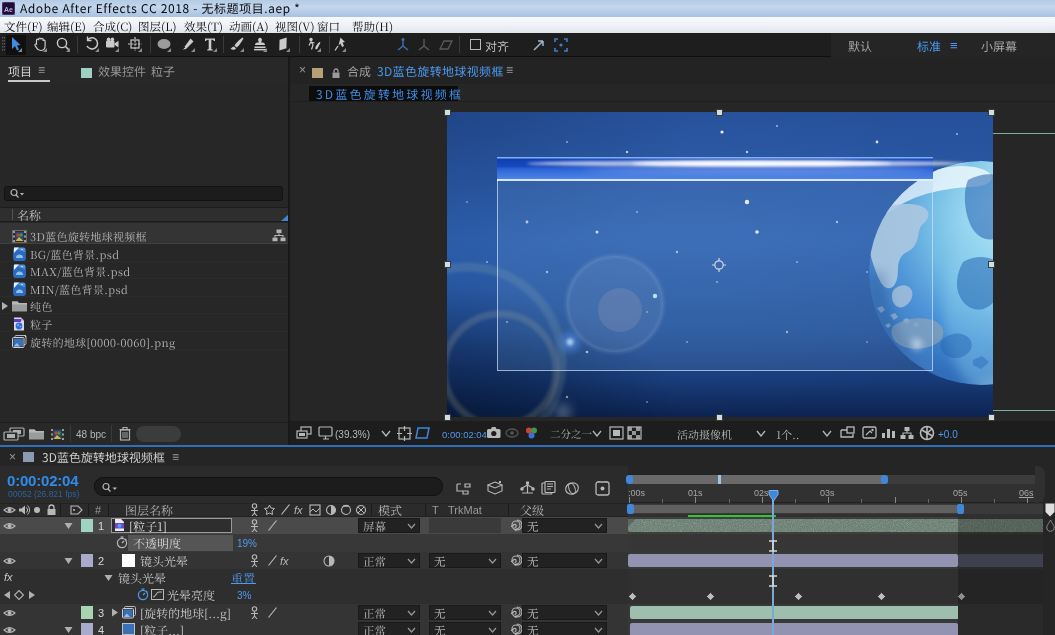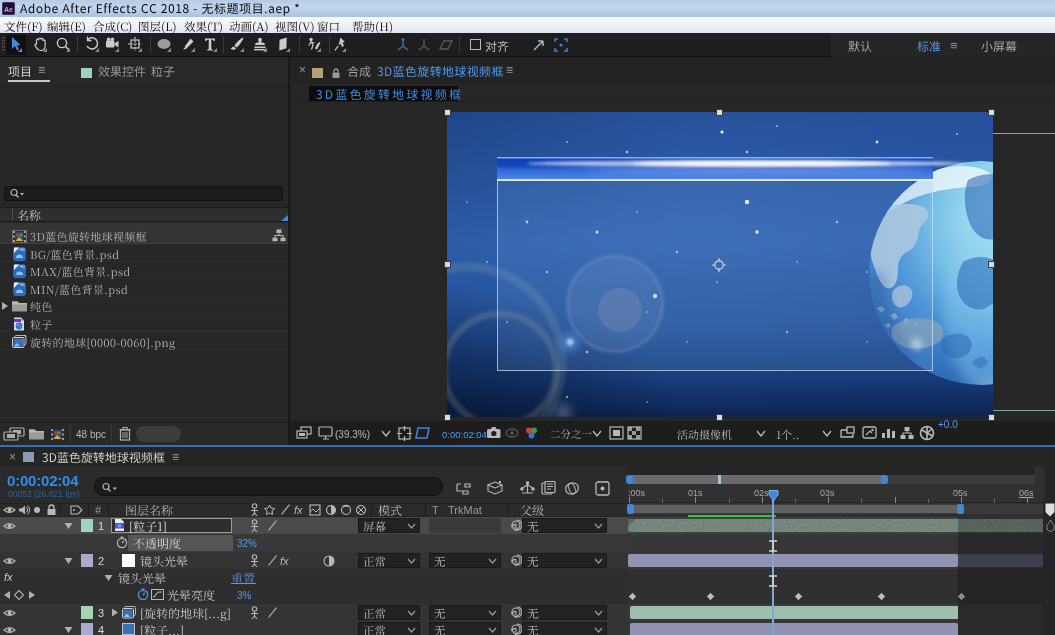--- a/index.html
+++ b/index.html
@@ -803,21 +803,21 @@
       <rect x="0.5" y="9" width="5" height="4"></rect>
       <rect x="8.5" y="9" width="5" height="4"></rect>
     </g>
     <path d="M7 5 V7 M3 9 V7 H11 V9" stroke="#b8b8b8" stroke-width="1.1" fill="none"></path>
   </svg>
 <svg style="position:absolute;left:919px;top:425px;" width="16" height="16" viewBox="0 0 16 16">
     <circle cx="8" cy="8" r="6.5" fill="none" stroke="#b8b8b8" stroke-width="1.6"></circle>
     <path d="M8 1.5 L8 8 L13 4" stroke="#b8b8b8" stroke-width="1.6" fill="none"></path>
     <path d="M8 8 L3 5 M8 8 L8 14.5 M8 8 L13.5 11" stroke="#b8b8b8" stroke-width="1.6"></path>
   </svg>
-<div style="position:absolute;left:938px;top:419px;font:400 10px Liberation Sans,sans-serif;color:#4e9af2;white-space:pre;">+0.0</div>
+<div style="position:absolute;left:938px;top:429px;font:400 10px Liberation Sans,sans-serif;color:#4e9af2;white-space:pre;">+0.0</div>
 <div style="position:absolute;left:0px;top:446px;width:1055px;height:189px;background:#2b2b2b"></div>
 <div style="position:absolute;left:0px;top:445px;width:1055px;height:1.5px;background:#2e6fc0"></div>
 <div style="position:absolute;left:0px;top:447px;width:1055px;height:19px;background:#252525"></div>
 <div style="position:absolute;left:9px;top:450px;font:400 12px Liberation Sans,sans-serif;color:#9a9a9a;white-space:pre;">×</div>
 <div style="position:absolute;left:23px;top:452px;width:11px;height:10px;background:#8a9ab0"></div>
 <svg style="position:absolute;left:42px;top:450px" width="123" height="16">
     <g fill="#d2d2d2" transform="translate(0,12) scale(0.012000,-0.012000)">
       <use href="#s0033" x="0"></use>
       <use href="#s0044" x="555"></use>
       <use href="#s84DD" x="1243"></use>
@@ -1012,21 +1012,21 @@
   </svg>
 <div style="position:absolute;left:128px;top:535px;width:105px;height:16px;background:#555555"></div>
 <svg style="position:absolute;left:133px;top:536px" width="48" height="16">
     <g fill="#e0e0e0" transform="translate(0,12) scale(0.012000,-0.012000)">
       <use href="#f4E0D" x="0"></use>
       <use href="#f900F" x="1000"></use>
       <use href="#f660E" x="2000"></use>
       <use href="#f5EA6" x="3000"></use>
     </g>
   </svg>
-<div style="position:absolute;left:237px;top:538px;font:400 10px Liberation Sans,sans-serif;color:#4f9bf0;white-space:pre;">32%</div>
+<div style="position:absolute;left:237px;top:538px;font:400 10px Liberation Sans,sans-serif;color:#4f9bf0;white-space:pre;">19%</div>
 <svg style="position:absolute;left:3px;top:556px;" width="13" height="10" viewBox="0 0 13 10">
     <path d="M1 5 Q6.5 0.2 12 5 Q6.5 9.8 1 5 Z" fill="none" stroke="#b8b8b8" stroke-width="1.1"></path>
     <circle cx="6.5" cy="5" r="2" fill="#b8b8b8"></circle>
   </svg>
 <svg style="position:absolute;left:64px;top:556px;" width="9" height="9" viewBox="0 0 9 9">
     <path d="M0.5 2 L8.5 2 L4.5 8 Z" fill="#b0b0b0"></path>
   </svg>
 <div style="position:absolute;left:81px;top:554px;width:12px;height:13px;background:#aaaacd"></div>
 <div style="position:absolute;left:98px;top:555px;font:400 11px Liberation Sans,sans-serif;color:#d8d8d8;white-space:pre;">2</div>
 <div style="position:absolute;left:122px;top:554px;width:13px;height:13px;background:#fff"></div>

